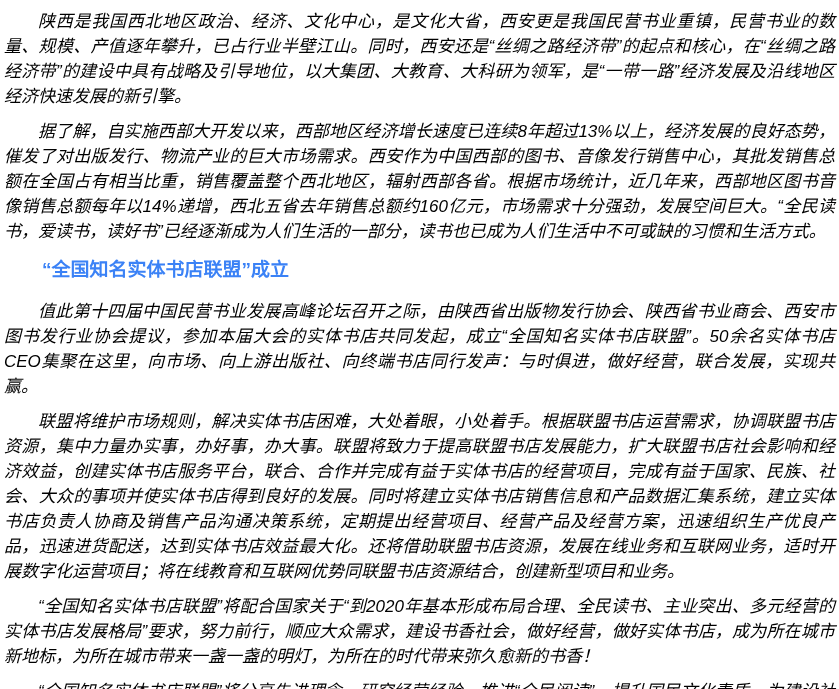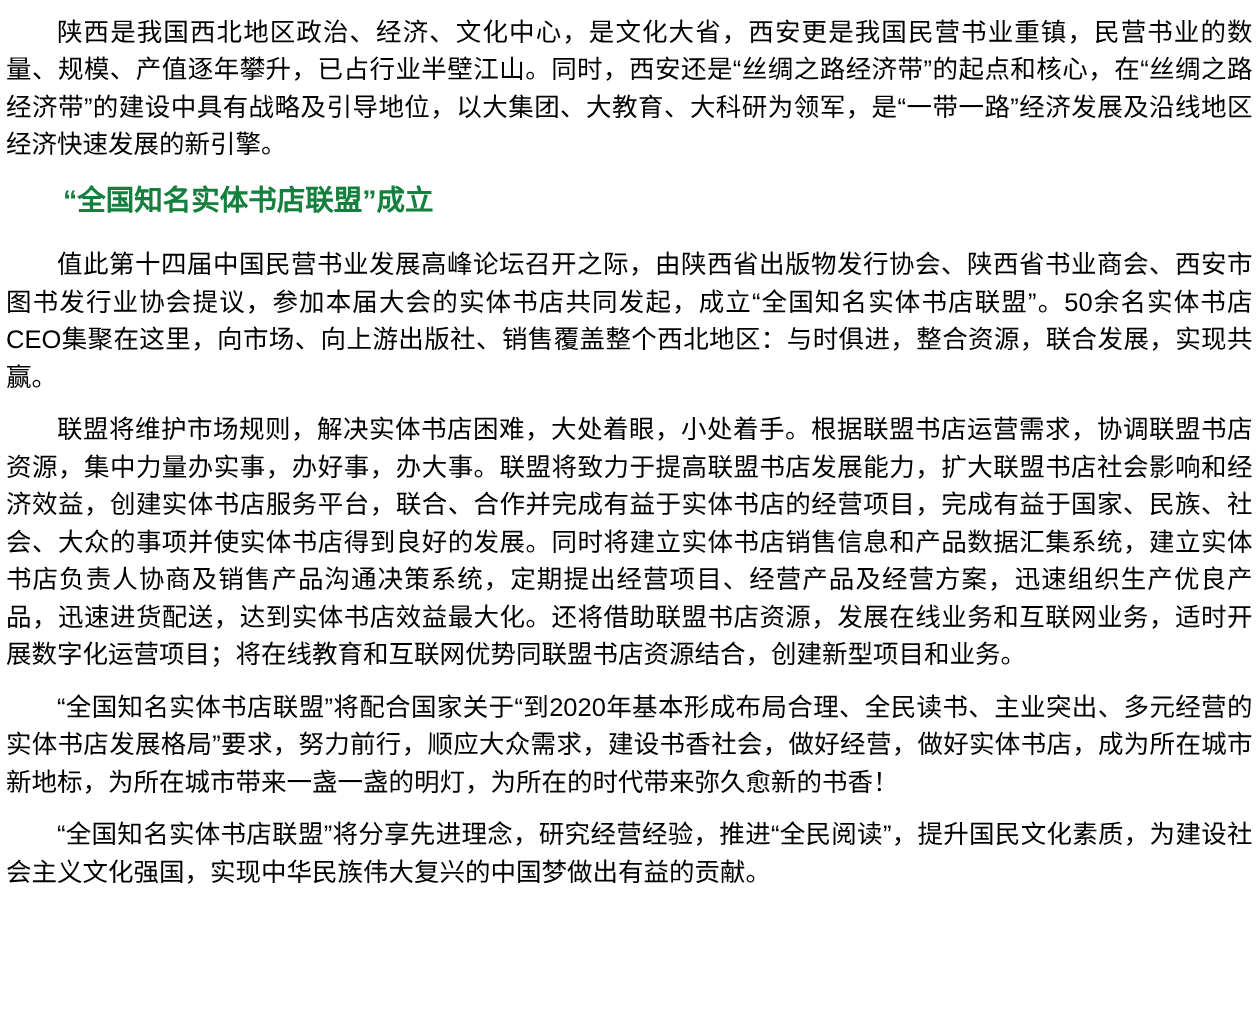--- a/index.html
+++ b/index.html
@@ -20,42 +20,44 @@
     width: 100%;
   }
   p.para {
     font-size: 17px;
     line-height: 25px;
     margin: 10px 0;
     text-indent: 2em;
     text-align: justify;
     letter-spacing: 0px;
     color: #000000;
+    font-style: italic;
   }
   p.para:first-child {
     margin-top: 0;
   }
   h2.section-heading {
     font-size: 19px;
     line-height: 26px;
     font-weight: bold;
     margin: 13px 0 16px 0;
     text-indent: 2em;
-    color: #15803d;
+    color: #3b82f6;
   }
 </style>
 </head>
 <body>
 
 <div class="article">
   <p class="para">陕西是我国西北地区政治、经济、文化中心，是文化大省，西安更是我国民营书业重镇，民营书业的数量、规模、产值逐年攀升，已占行业半壁江山。同时，西安还是“丝绸之路经济带”的起点和核心，在“丝绸之路经济带”的建设中具有战略及引导地位，以大集团、大教育、大科研为领军，是“一带一路”经济发展及沿线地区经济快速发展的新引擎。</p>
 
+  <p class="para">据了解，自实施西部大开发以来，西部地区经济增长速度已连续8年超过13%以上，经济发展的良好态势，催发了对出版发行、物流产业的巨大市场需求。西安作为中国西部的图书、音像发行销售中心，其批发销售总额在全国占有相当比重，销售覆盖整个西北地区，辐射西部各省。根据市场统计，近几年来，西部地区图书音像销售总额每年以14%递增，西北五省去年销售总额约160亿元，市场需求十分强劲，发展空间巨大。“全民读书，爱读书，读好书”已经逐渐成为人们生活的一部分，读书也已成为人们生活中不可或缺的习惯和生活方式。</p>
 
   <h2 class="section-heading">“全国知名实体书店联盟”成立</h2>
 
-  <p class="para">值此第十四届中国民营书业发展高峰论坛召开之际，由陕西省出版物发行协会、陕西省书业商会、西安市图书发行业协会提议，参加本届大会的实体书店共同发起，成立“全国知名实体书店联盟”。50余名实体书店CEO集聚在这里，向市场、向上游出版社、销售覆盖整个西北地区：与时俱进，整合资源，联合发展，实现共赢。</p>
+  <p class="para">值此第十四届中国民营书业发展高峰论坛召开之际，由陕西省出版物发行协会、陕西省书业商会、西安市图书发行业协会提议，参加本届大会的实体书店共同发起，成立“全国知名实体书店联盟”。50余名实体书店CEO集聚在这里，向市场、向上游出版社、向终端书店同行发声：与时俱进，做好经营，联合发展，实现共赢。</p>
 
   <p class="para">联盟将维护市场规则，解决实体书店困难，大处着眼，小处着手。根据联盟书店运营需求，协调联盟书店资源，集中力量办实事，办好事，办大事。联盟将致力于提高联盟书店发展能力，扩大联盟书店社会影响和经济效益，创建实体书店服务平台，联合、合作并完成有益于实体书店的经营项目，完成有益于国家、民族、社会、大众的事项并使实体书店得到良好的发展。同时将建立实体书店销售信息和产品数据汇集系统，建立实体书店负责人协商及销售产品沟通决策系统，定期提出经营项目、经营产品及经营方案，迅速组织生产优良产品，迅速进货配送，达到实体书店效益最大化。还将借助联盟书店资源，发展在线业务和互联网业务，适时开展数字化运营项目；将在线教育和互联网优势同联盟书店资源结合，创建新型项目和业务。</p>
 
   <p class="para">“全国知名实体书店联盟”将配合国家关于“到2020年基本形成布局合理、全民读书、主业突出、多元经营的实体书店发展格局”要求，努力前行，顺应大众需求，建设书香社会，做好经营，做好实体书店，成为所在城市新地标，为所在城市带来一盏一盏的明灯，为所在的时代带来弥久愈新的书香！</p>
 
   <p class="para">“全国知名实体书店联盟”将分享先进理念，研究经营经验，推进“全民阅读”，提升国民文化素质，为建设社会主义文化强国，实现中华民族伟大复兴的中国梦做出有益的贡献。</p>
 </div>
 
 </body></html>

